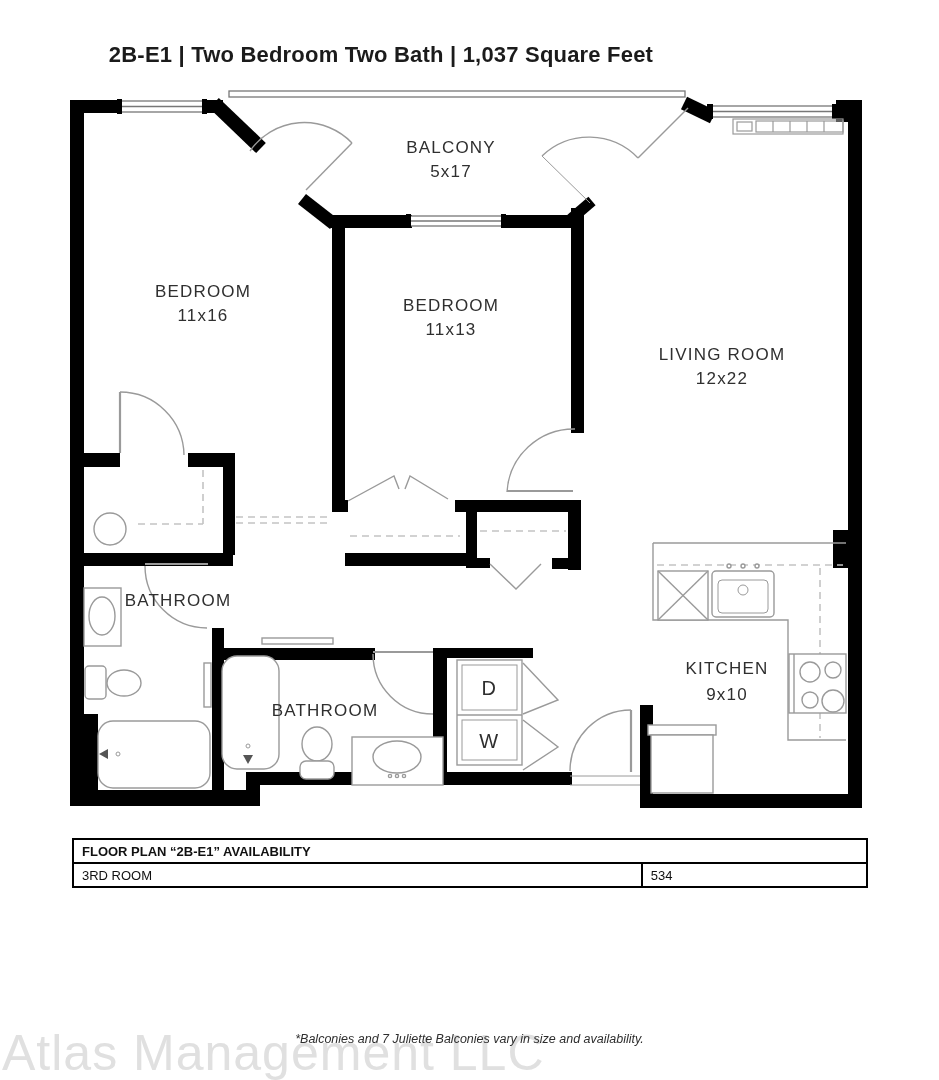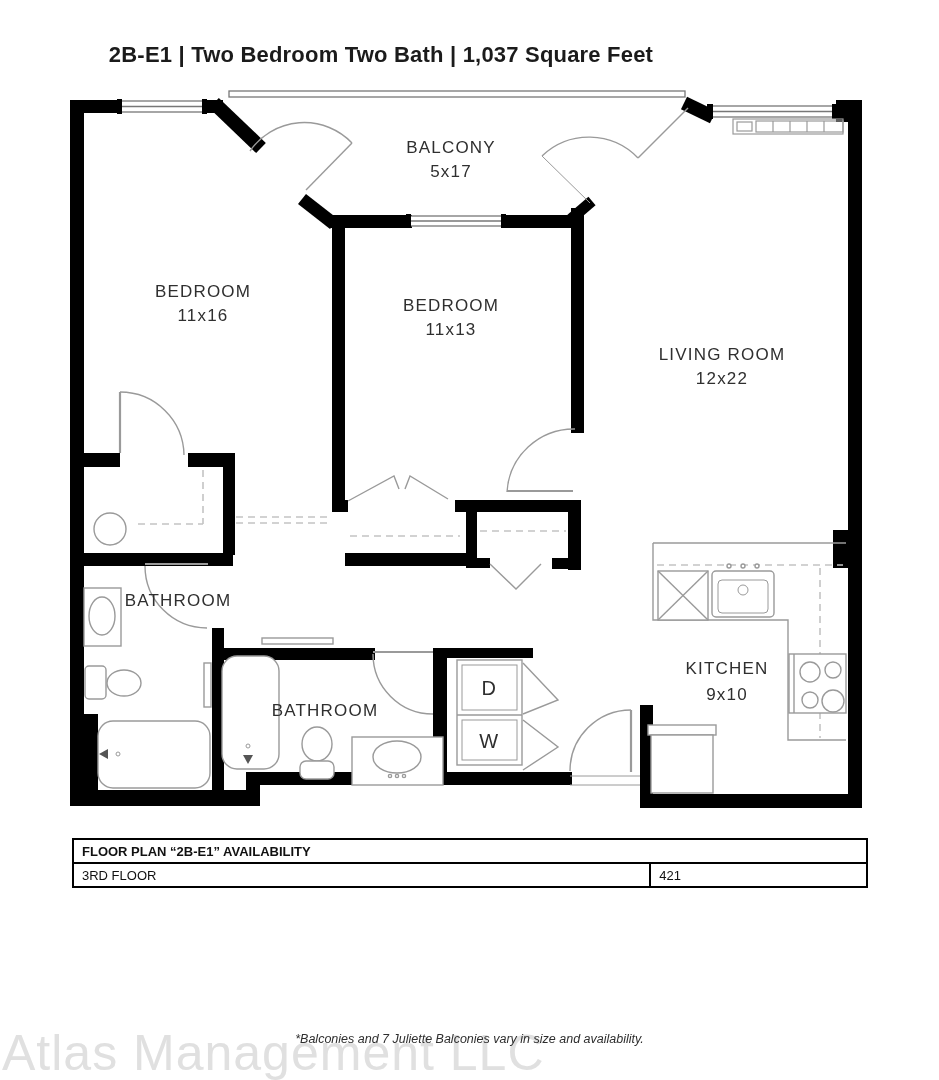--- a/index.html
+++ b/index.html
@@ -204,20 +204,20 @@
     <text x="489" y="748">W</text>
   </g>
 </svg>
 
 <table class="avail">
   <tbody>
     <tr>
       <td class="t-title" colspan="2">FLOOR PLAN “2B-E1” AVAILABILITY</td>
     </tr>
     <tr>
-      <td>3RD FLOOR</td>
-      <td>421</td>
+      <td>3RD ROOM</td>
+      <td>534</td>
     </tr>
   </tbody>
 </table>
 
 <div class="watermark">Atlas Management LLC</div>
 <div class="disclaimer">*Balconies and 7 Juliette Balconies vary in size and availability.</div>
 
 </body></html>

